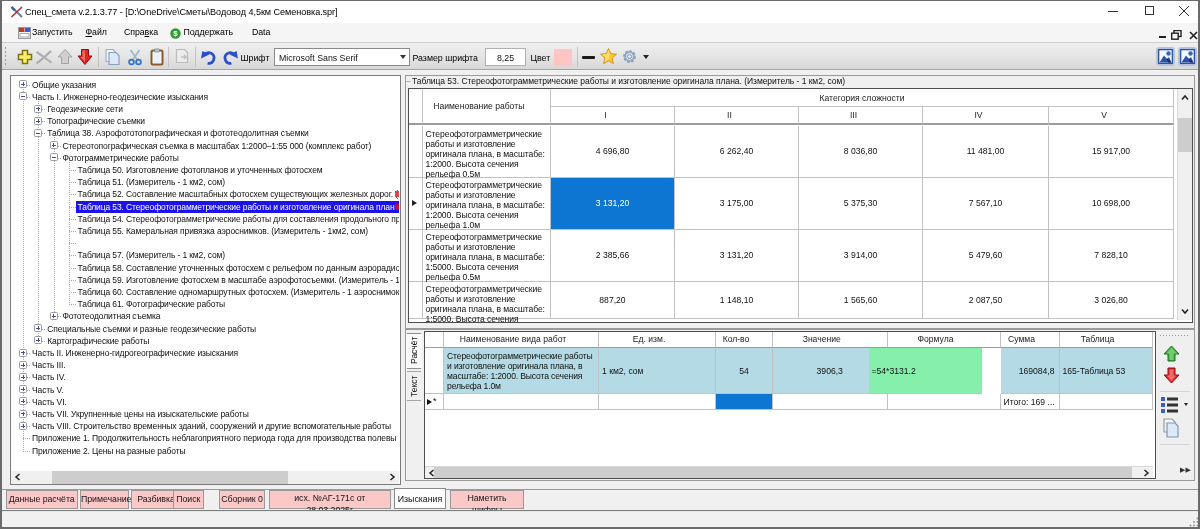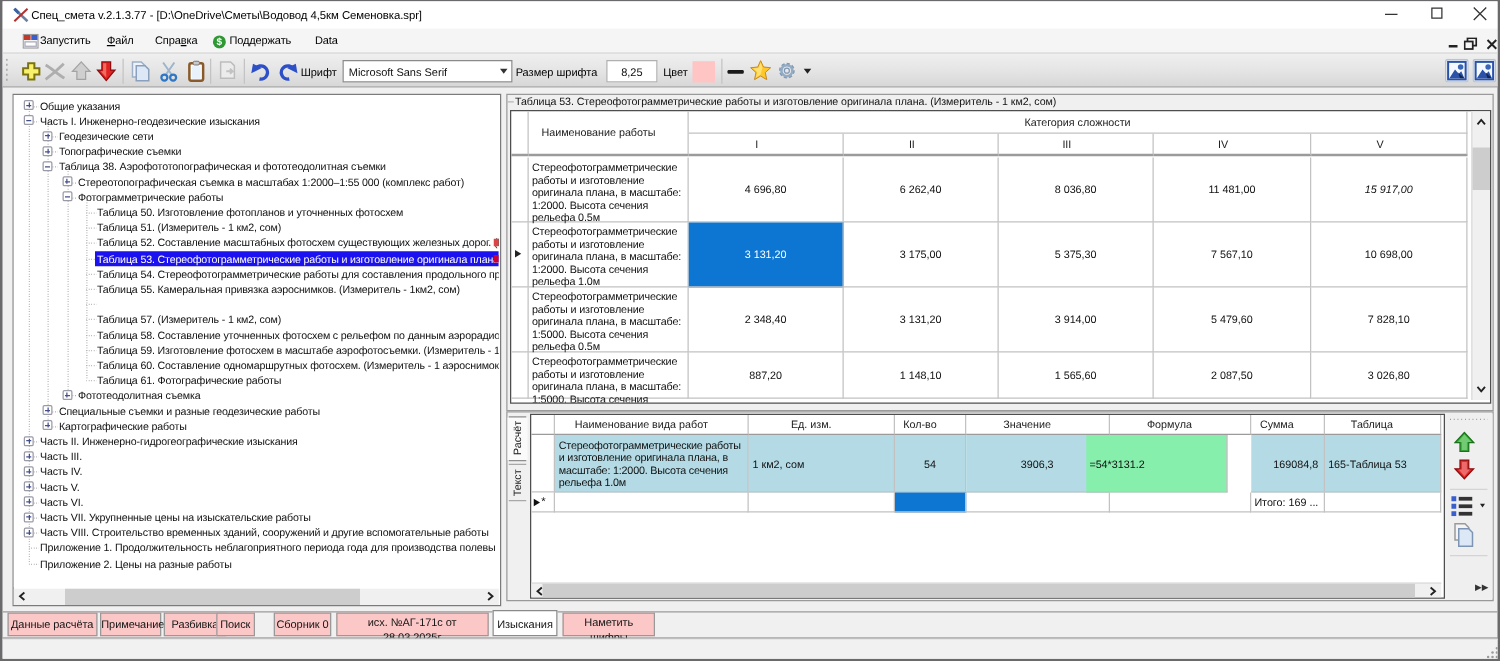--- a/index.html
+++ b/index.html
@@ -294,33 +294,33 @@
 <div class="gcell hdr" style="left:266.5px;top:18.0px;width:124px;height:18px;border-bottom:2px solid #9b9b9b;padding-right:14px">II</div>
 <div class="gcell hdr" style="left:390.5px;top:18.0px;width:124px;height:18px;border-bottom:2px solid #9b9b9b;padding-right:14px">III</div>
 <div class="gcell hdr" style="left:514.5px;top:18.0px;width:126px;height:18px;border-bottom:2px solid #9b9b9b;padding-right:14px">IV</div>
 <div class="gcell hdr" style="left:640.5px;top:18.0px;width:125px;height:18px;border-bottom:2px solid #9b9b9b;padding-right:14px">V</div>
 <div class="gcell" style="left:0;top:37.0px;width:14.0px;height:51.5px"></div>
 <div class="gcell nametxt" style="left:14.0px;top:37.0px;width:128.5px;height:51.5px">Стереофотограмметрические<br>работы и изготовление<br>оригинала плана, в масштабе:<br>1:2000. Высота сечения<br>рельефа 0.5м</div>
 <div class="gcell num" style="left:142.5px;top:37.0px;width:124px;height:51.5px;">4 696,80</div>
 <div class="gcell num" style="left:266.5px;top:37.0px;width:124px;height:51.5px;">6 262,40</div>
 <div class="gcell num" style="left:390.5px;top:37.0px;width:124px;height:51.5px;">8 036,80</div>
 <div class="gcell num" style="left:514.5px;top:37.0px;width:126px;height:51.5px;">11 481,00</div>
-<div class="gcell num" style="left:640.5px;top:37.0px;width:125px;height:51.5px;font-style:italic;">15 917,00</div>
+<div class="gcell num" style="left:640.5px;top:37.0px;width:125px;height:51.5px;">15 917,00</div>
 <div class="gcell" style="left:0;top:88.5px;width:14.0px;height:52.0px">
       <div class="tri-r" style="position:absolute;left:3.5px;top:22.5px"></div>
     </div>
 <div class="gcell nametxt" style="left:14.0px;top:88.5px;width:128.5px;height:52.0px">Стереофотограмметрические<br>работы и изготовление<br>оригинала плана, в масштабе:<br>1:2000. Высота сечения<br>рельефа 1.0м</div>
 <div class="gcell num" style="left:142.5px;top:88.5px;width:124px;height:52.0px;background:#0d76d3;color:#fff;">3 131,20</div>
 <div class="gcell num" style="left:266.5px;top:88.5px;width:124px;height:52.0px;">3 175,00</div>
 <div class="gcell num" style="left:390.5px;top:88.5px;width:124px;height:52.0px;">5 375,30</div>
 <div class="gcell num" style="left:514.5px;top:88.5px;width:126px;height:52.0px;">7 567,10</div>
 <div class="gcell num" style="left:640.5px;top:88.5px;width:125px;height:52.0px;">10 698,00</div>
 <div class="gcell" style="left:0;top:140.5px;width:14.0px;height:52.0px"></div>
 <div class="gcell nametxt" style="left:14.0px;top:140.5px;width:128.5px;height:52.0px">Стереофотограмметрические<br>работы и изготовление<br>оригинала плана, в масштабе:<br>1:5000. Высота сечения<br>рельефа 0.5м</div>
-<div class="gcell num" style="left:142.5px;top:140.5px;width:124px;height:52.0px;">2 348,40</div>
+<div class="gcell num" style="left:142.5px;top:140.5px;width:124px;height:52.0px;">2 385,66</div>
 <div class="gcell num" style="left:266.5px;top:140.5px;width:124px;height:52.0px;">3 131,20</div>
 <div class="gcell num" style="left:390.5px;top:140.5px;width:124px;height:52.0px;">3 914,00</div>
 <div class="gcell num" style="left:514.5px;top:140.5px;width:126px;height:52.0px;">5 479,60</div>
 <div class="gcell num" style="left:640.5px;top:140.5px;width:125px;height:52.0px;">7 828,10</div>
 <div class="gcell" style="left:0;top:192.5px;width:14.0px;height:37.5px"></div>
 <div class="gcell nametxt" style="left:14.0px;top:192.5px;width:128.5px;height:37.5px">Стереофотограмметрические<br>работы и изготовление<br>оригинала плана, в масштабе:<br>1:5000. Высота сечения<br>рельефа 1.0м</div>
 <div class="gcell num" style="left:142.5px;top:192.5px;width:124px;height:37.5px;">887,20</div>
 <div class="gcell num" style="left:266.5px;top:192.5px;width:124px;height:37.5px;">1 148,10</div>
 <div class="gcell num" style="left:390.5px;top:192.5px;width:124px;height:37.5px;">1 565,60</div>
 <div class="gcell num" style="left:514.5px;top:192.5px;width:126px;height:37.5px;">2 087,50</div>

